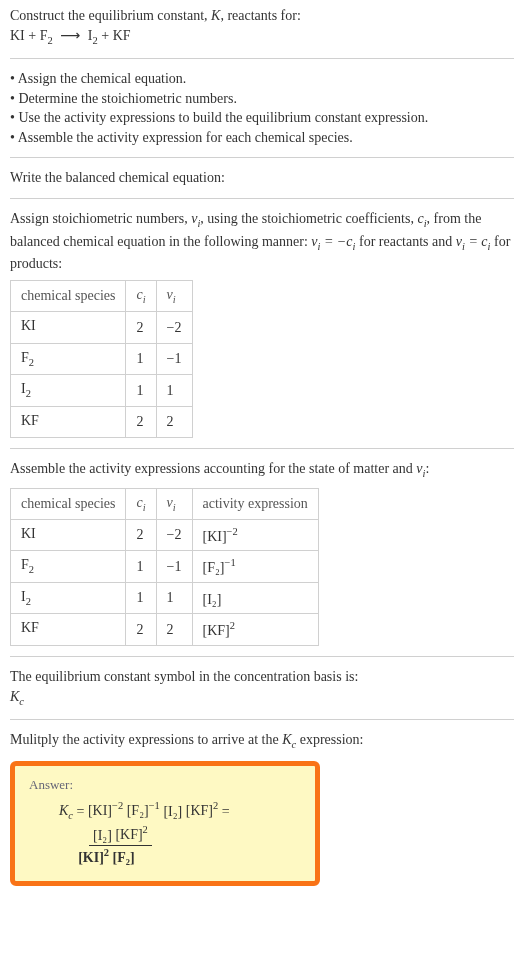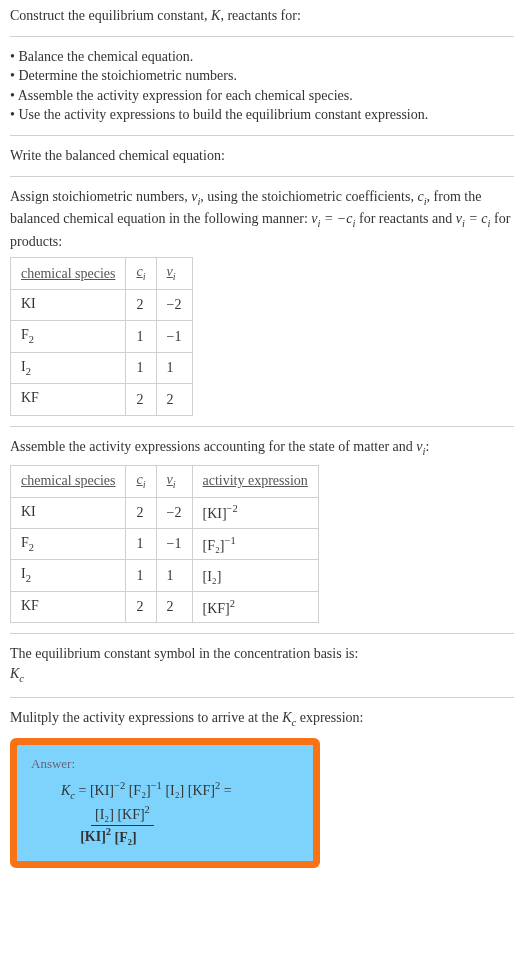--- a/index.html
+++ b/index.html
@@ -26,24 +26,24 @@
     border-collapse: collapse;
     margin-top: 6px;
   }
   table.data th, table.data td {
     border: 1px solid #d0d0d0;
     padding: 4px 10px;
     text-align: left;
     font-weight: normal;
     vertical-align: middle;
   }
-  table.data th { color: #555; text-decoration: underline; }
+  table.data th { color: #555; }
   .answer-box {
-    background: #7dd3fc;
-    border: 7px solid #f97316;
+    background: #fef9c3;
+    border: 5px solid #f97316;
     border-radius: 6px;
     padding: 10px 14px 14px 14px;
     margin-top: 8px;
     width: 310px;
     box-sizing: border-box;
   }
   .answer-label {
     color: #667;
     font-size: 13px;
     margin-bottom: 6px;
@@ -61,30 +61,35 @@
   .plan-list { margin: 2px 0 0 0; padding: 0; }
   .plan-list div::before { content: "• "; }
   .nowrap { white-space: nowrap; }
   .kc-expr { text-align: left; padding-left: 30px; }
 </style>
 </head>
 <body>
 
 <div>
   <span>Construct the equilibrium constant, </span><span class="ital">K</span><span>, reactants for:</span>
+  <div class="eq">
+    <span>KI</span><span> + </span><span><span>F</span><sub>2</sub></span>
+    <span class="arrow">⟶</span>
+    <span><span>I</span><sub>2</sub></span><span> + </span><span>KF</span>
+  </div>
 </div>
 
 <hr class="sep">
 
 <div>
   <div class="plan-list">
-    <div>Balance the chemical equation.</div>
+    <div>Assign the chemical equation.</div>
     <div>Determine the stoichiometric numbers.</div>
+    <div>Use the activity expressions to build the equilibrium constant expression.</div>
     <div>Assemble the activity expression for each chemical species.</div>
-    <div>Use the activity expressions to build the equilibrium constant expression.</div>
   </div>
 </div>
 
 <hr class="sep">
 
 <div>
   <div>Write the balanced chemical equation:</div>
 </div>
 
 <hr class="sep">

